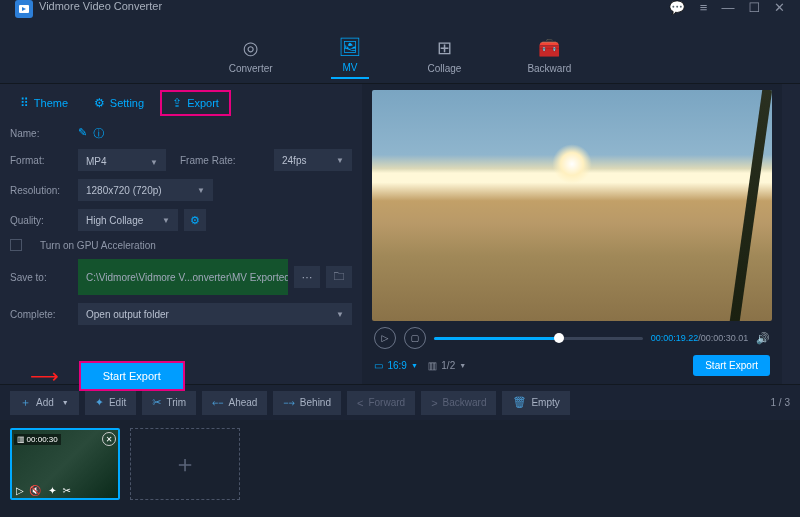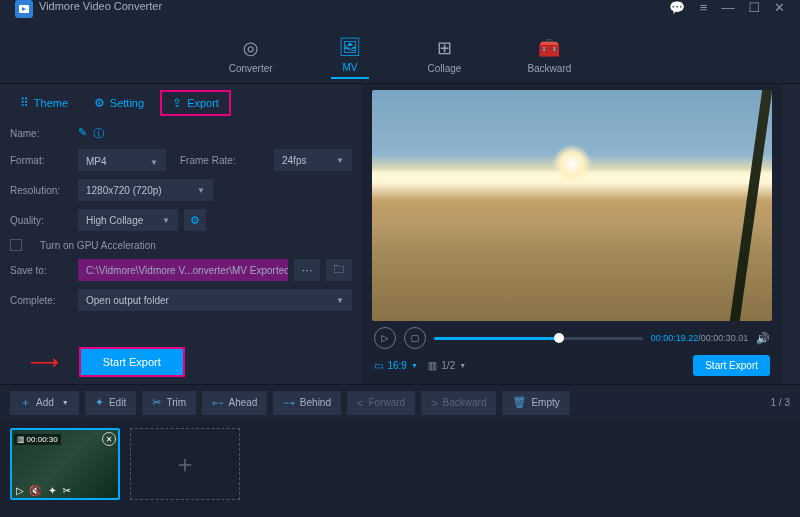--- a/index.html
+++ b/index.html
@@ -23,21 +23,21 @@
 .sub-tab.highlighted { border: 2px solid #e6007e; }
 .form-row { display: flex; align-items: center; margin-bottom: 8px; gap: 6px; }
 .form-row .lbl { width: 62px; color: #8e96a8; font-size: 10px; }
 .namefile { flex: 1; color: #b8c0d0; font-size: 10px; line-height: 1.3; }
 .editicons { display: flex; gap: 6px; color: #00aaff; }
 .select { background: #2a3448; border: none; color: #b8c0d0; padding: 4px 8px; height: 22px; display: flex; align-items: center; justify-content: space-between; cursor: pointer; font-size: 10px; }
 .select .caret { color: #8e96a8; font-size: 8px; margin-left: 6px; }
 .gearbtn { width: 22px; height: 22px; background: #2a3448; display: flex; align-items: center; justify-content: center; color: #00aaff; cursor: pointer; }
 .chkrow { display: flex; align-items: center; gap: 18px; font-size: 10px; color: #8e96a8; margin-bottom: 8px; }
 .chkrow .chk { width: 12px; height: 12px; border: 1px solid #4a5468; }
-.pathbox { flex: 1; background: #701a75; height: 22px; padding: 4px 8px; color: #a0a8ba; font-size: 10px; display: flex; align-items: center; overflow: hidden; white-space: nowrap; }
+.pathbox { flex: 1; background: #14532d; height: 36px; padding: 4px 8px; color: #a0a8ba; font-size: 10px; display: flex; align-items: center; overflow: hidden; white-space: nowrap; }
 .morebtn, .folderbtn { width: 26px; height: 22px; background: #2a3448; display: flex; align-items: center; justify-content: center; color: #a0a8ba; cursor: pointer; }
 .start-export-area { display: flex; align-items: center; margin-top: 28px; padding-left: 20px; gap: 20px; }
 .arrow { color: #ff2020; font-size: 20px; }
 .start-export-btn { background: #009dff; color: #fff; padding: 7px 22px; border: 2px solid #e6007e; cursor: pointer; font-size: 11px; }
 
 .right-panel { width: 420px; display: flex; flex-direction: column; background: #1a2232; padding: 6px 10px 4px 10px; position: relative; }
 .preview { flex: 1; background: linear-gradient(to bottom, #7aa5c2 0%, #8fb5cd 28%, #dcd9b8 34%, #fff8d8 36%, #fff8d8 40%, #c2a068 48%, #b89968 58%, #a08858 72%, #8a7248 100%); border-radius: 2px; position: relative; overflow: hidden; }
 .sun { position: absolute; top: 32%; left: 50%; transform: translate(-50%,-50%); width: 40px; height: 40px; background: radial-gradient(circle, #fff 0%, #fff0c0 40%, transparent 70%); border-radius: 50%; }
 .palm { position: absolute; right: -10px; top: 0; width: 110px; height: 100%; }
 .palm::before { content: ""; position: absolute; right: 26px; top: 0; width: 10px; height: 100%; background: linear-gradient(#2a3020, #1a2010); transform: skewX(-8deg); }

